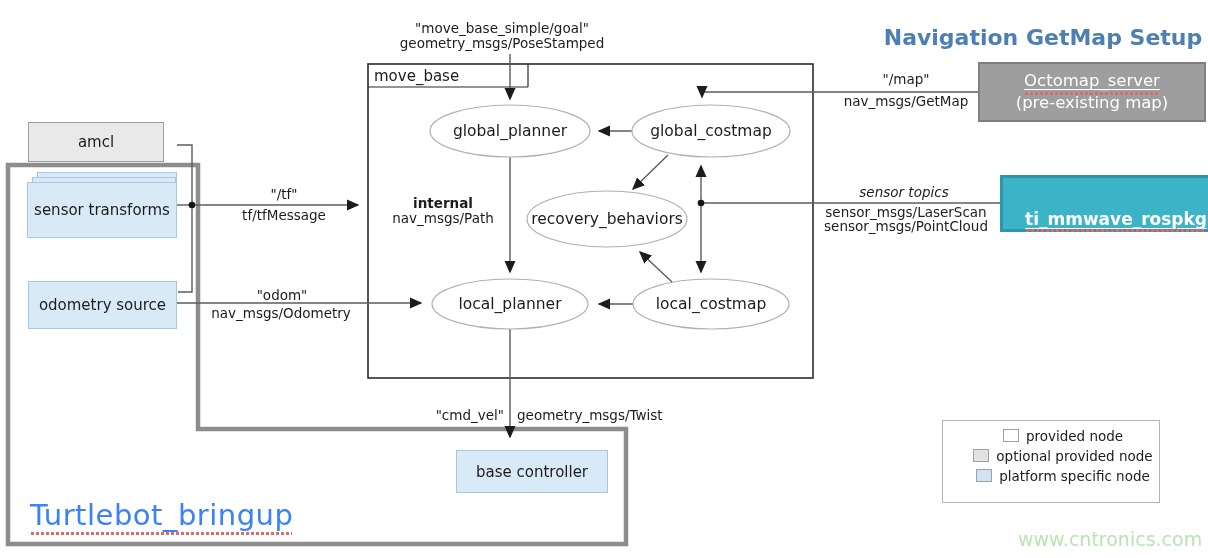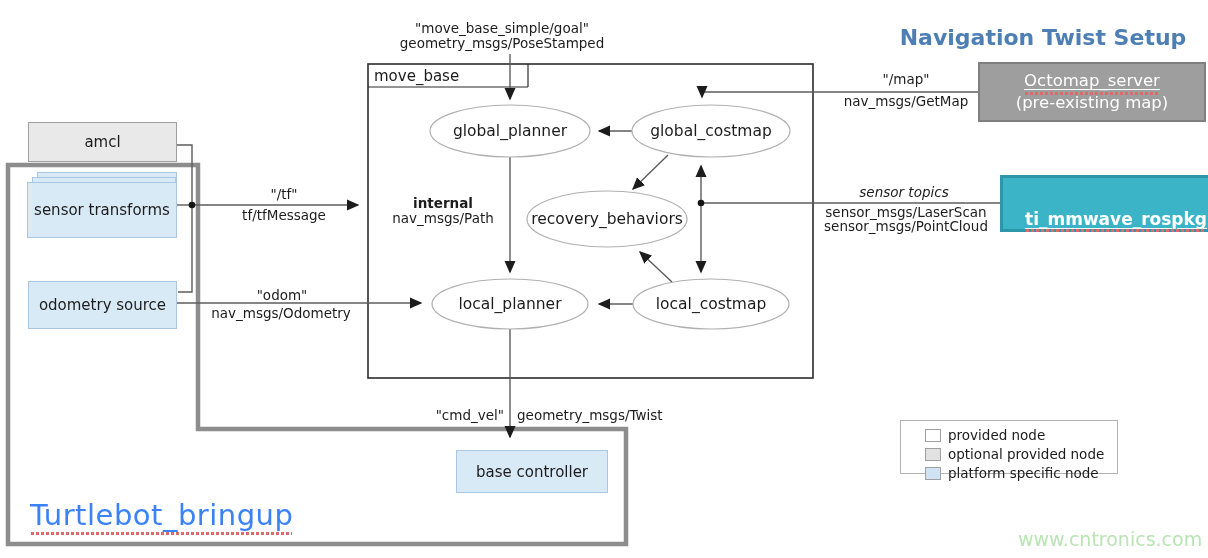--- a/index.html
+++ b/index.html
@@ -93,33 +93,33 @@
     <circle cx="192" cy="205" r="3.3" fill="#141414"></circle>
     <circle cx="701" cy="203" r="3.3" fill="#141414"></circle>
 
     <ellipse cx="510" cy="131" rx="80" ry="26" fill="#ffffff" stroke="#b0b0b0" stroke-width="1.2"></ellipse>
     <ellipse cx="711" cy="131" rx="79" ry="26" fill="#ffffff" stroke="#b0b0b0" stroke-width="1.2"></ellipse>
     <ellipse cx="607" cy="219" rx="80" ry="28" fill="#ffffff" stroke="#b0b0b0" stroke-width="1.2"></ellipse>
     <ellipse cx="510" cy="304" rx="78" ry="25" fill="#ffffff" stroke="#b0b0b0" stroke-width="1.2"></ellipse>
     <ellipse cx="711" cy="304" rx="78" ry="25" fill="#ffffff" stroke="#b0b0b0" stroke-width="1.2"></ellipse>
   </svg>
 
-  <div class="title" style="left: 878px; top: 25px; width: 330px; color: rgb(77, 127, 181);">Navigation Twist Setup</div>
+  <div class="title" style="left: 878px; top: 25px; width: 330px; color: rgb(77, 127, 181);">Navigation GetMap Setup</div>
 
   <div class="mb-label" style="left:374px;top:67px;">move_base</div>
 
   <div class="turtle-label" style="left:30px;top:498px;"><span class="spell">Turtlebot_bringup</span></div>
 
   <div class="elabel" style="left:510px;top:131px;">global_planner</div>
   <div class="elabel" style="left:711px;top:131px;">global_costmap</div>
   <div class="elabel" style="left:607px;top:219px;">recovery_behaviors</div>
   <div class="elabel" style="left:510px;top:304px;">local_planner</div>
   <div class="elabel" style="left:711px;top:304px;">local_costmap</div>
 
-  <div class="node gray-node" style="left: 28px; top: 122px; width: 149px; height: 40px; background-color: rgb(233, 233, 233);">amcl</div>
+  <div class="node gray-node" style="left: 28px; top: 122px; width: 136px; height: 40px; background-color: rgb(233, 233, 233);">amcl</div>
 
   <div class="stackback" style="left: 37px; top: 172px; width: 140px; height: 44px; background-color: rgb(217, 234, 247);"></div>
   <div class="stackback" style="left: 32px; top: 177px; width: 144px; height: 44px; background-color: rgb(217, 234, 247);"></div>
   <div class="node blue-node" style="left: 27px; top: 182px; width: 150px; height: 56px; background-color: rgb(217, 234, 247);">sensor transforms</div>
 
   <div class="node blue-node" style="left: 28px; top: 281px; width: 149px; height: 48px; background-color: rgb(217, 234, 247);">odometry source</div>
 
   <div class="node blue-node" style="left: 456px; top: 450px; width: 152px; height: 43px; background-color: rgb(217, 234, 247);">base controller</div>
 
   <div class="node octomap" style="left: 978px; top: 62px; width: 228px; height: 60px; background-color: rgb(158, 158, 158);">
@@ -146,21 +146,21 @@
   <div class="lab" style="left:443px;top:196px;font-weight:bold;">internal</div>
   <div class="lab" style="left:443px;top:211px;">nav_msgs/Path</div>
 
   <div class="lab italic" style="left:904px;top:185px;">sensor topics</div>
   <div class="lab" style="left:906px;top:205px;">sensor_msgs/LaserScan</div>
   <div class="lab" style="left:906px;top:219px;">sensor_msgs/PointCloud</div>
 
   <div class="lab right" style="left:504px;top:408px;">"cmd_vel"</div>
   <div class="lab noshift" style="left:517px;top:408px;">geometry_msgs/Twist</div>
 
-  <div class="legend" style="left:900px;top:420px;width:218px;height:54px;">
+  <div class="legend" style="left:942px;top:420px;width:218px;height:83px;align-items:center;">
     <div class="legend-row">
       <span class="swatch" style="background-color: rgb(255, 255, 255);"></span>
       <span class="legend-text">provided node</span>
     </div>
     <div class="legend-row">
       <span class="swatch" style="background-color: rgb(226, 226, 226);"></span>
       <span class="legend-text">optional provided node</span>
     </div>
     <div class="legend-row">
       <span class="swatch" style="background-color: rgb(207, 227, 244);"></span>

